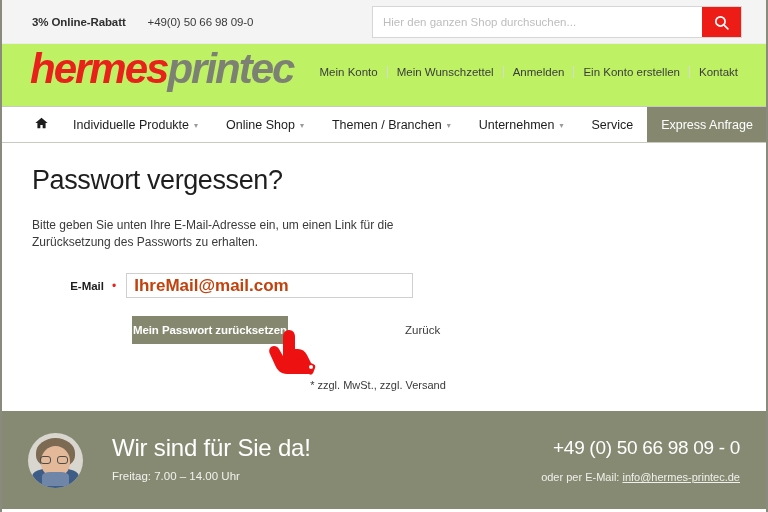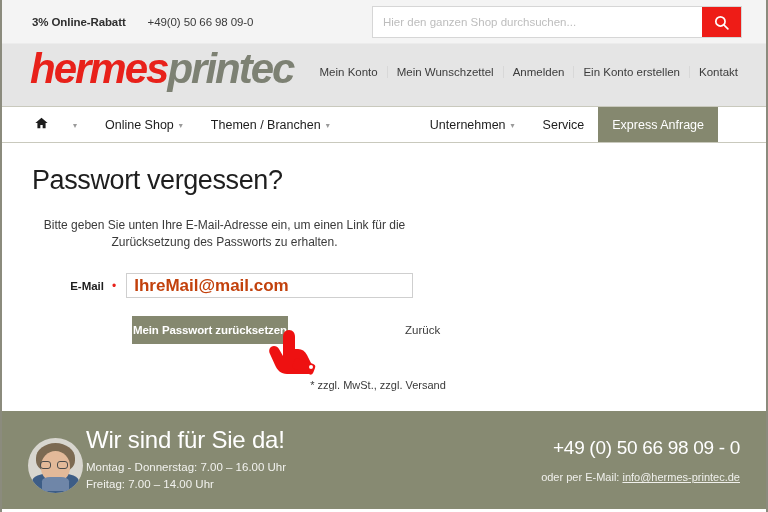--- a/index.html
+++ b/index.html
@@ -63,21 +63,21 @@
     border: none;
     cursor: pointer;
     display: flex; align-items: center; justify-content: center;
   }
   .search-btn svg { display: block; }
 
   
   .logorow {
     position: relative;
     height: 62px;
-    background: #e5e5e5;
+    background: #bef264;
   }
   .logo {
     position: absolute;
     left: 28px; top: 4px;
     font-style: italic;
     font-weight: bold;
     font-size: 42px;
     letter-spacing: -2px;
     line-height: 1;
     white-space: nowrap;
@@ -152,21 +152,20 @@
     color: #1e1e1e;
     letter-spacing: -0.4px;
     margin-bottom: 21px;
   }
   .intro {
     font-size: 12px;
     color: #3a3a3a;
     line-height: 17px;
     max-width: 385px;
     margin-bottom: 22px;
-    text-align: center;
   }
   .field-row {
     display: flex;
     align-items: center;
     margin-bottom: 18px;
   }
   .field-label {
     width: 80px;
     text-align: right;
     font-size: 11.5px;
@@ -226,21 +225,21 @@
 
   
   .footer {
     position: relative;
     height: 98px;
     background: #878a72;
     display: flex;
     align-items: center;
     padding: 0 26px;
   }
-  .footer-left { display: flex; align-items: flex-end; gap: 3px; }
+  .footer-left { display: flex; align-items: center; gap: 29px; }
   .avatar {
     width: 55px; height: 55px;
     border-radius: 50%;
     overflow: hidden;
     flex: 0 0 55px;
     background: #d8d6cf;
     position: relative;
   }
   .avatar .hair {
     position: absolute; left: 8px; top: 5px;
@@ -347,20 +346,21 @@
   <div class="mainnav">
     <div class="nav-left">
       <a class="navitem home" href="#">
         <span>
           <svg width="15" height="14" viewBox="0 0 24 24" fill="#1d1d1d">
             <path d="M12 3 L1.5 12 H5 V21 H10 V15.5 H14 V21 H19 V12 H22.5 Z"></path>
           </svg>
         </span>
       </a>
       <a class="navitem" href="#">
+        <span>Individuelle Produkte</span>
         <span class="caret">▾</span>
       </a>
       <a class="navitem" href="#">
         <span>Online Shop</span>
         <span class="caret">▾</span>
       </a>
       <a class="navitem" href="#">
         <span>Themen / Branchen</span>
         <span class="caret">▾</span>
       </a>
@@ -416,21 +416,20 @@
       <div class="avatar">
         <div class="body"></div>
         <div class="hair"></div>
         <div class="face"></div>
         <div class="scarf"></div>
         <div class="glass-l"></div>
         <div class="glass-r"></div>
       </div>
       <div>
         <div class="footer-heading">Wir sind für Sie da!</div>
-        <div class="footer-hours">Montag - Donnerstag: 7.00 – 16.00 Uhr</div>
         <div class="footer-hours">Freitag: 7.00 – 14.00 Uhr</div>
       </div>
     </div>
     <div class="footer-right">
       <div class="footer-phone">+49 (0) 50 66 98 09 - 0</div>
       <div class="footer-mail">
         <span>oder per E-Mail: </span><a href="#">info@hermes-printec.de</a>
       </div>
     </div>
   </div>

